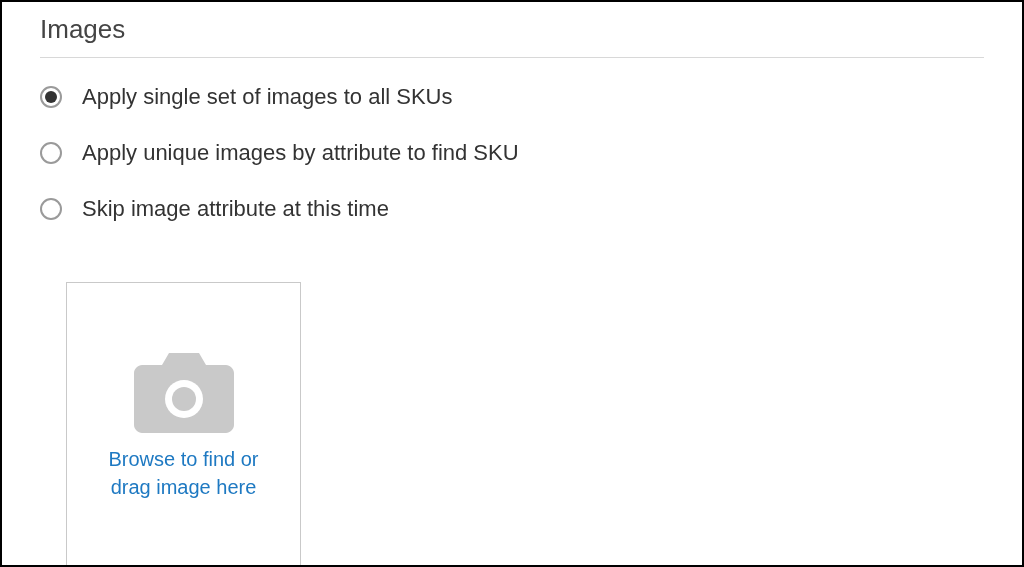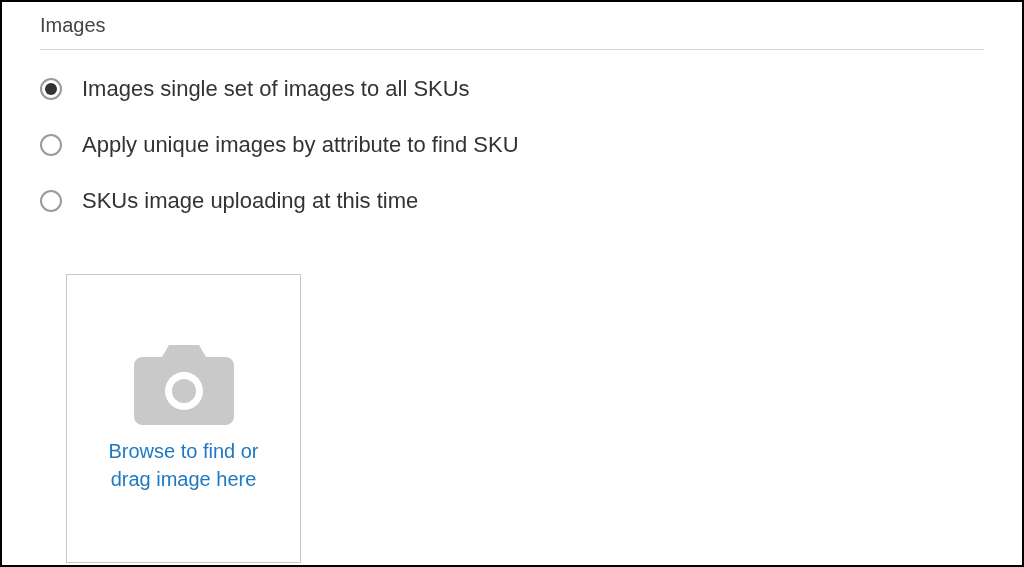--- a/index.html
+++ b/index.html
@@ -12,21 +12,21 @@
       background: #ffffff;
       width: 1024px;
       height: 567px;
       border: 2px solid #000000;
       padding: 0;
     }
     .container {
       padding: 12px 38px 20px 38px;
     }
     .section-title {
-      font-size: 20px;
+      font-size: 26px;
       font-weight: 400;
       color: #444444;
       margin-bottom: 12px;
     }
     .divider {
       border: none;
       border-top: 1px solid #d8d8d8;
       margin-bottom: 26px;
     }
     .radio-group {
@@ -90,31 +90,31 @@
 </head>
 <body>
 
 <div class="container">
   <h2 class="section-title">Images</h2>
   <hr class="divider">
 
   <div class="radio-group">
     <div class="radio-option">
       <span class="radio-circle selected"></span>
-      <span class="radio-label">Images single set of images to all SKUs</span>
+      <span class="radio-label">Apply single set of images to all SKUs</span>
     </div>
 
     <div class="radio-option">
       <span class="radio-circle"></span>
       <span class="radio-label">Apply unique images by attribute to find SKU</span>
     </div>
 
     <div class="radio-option">
       <span class="radio-circle"></span>
-      <span class="radio-label">SKUs image uploading at this time</span>
+      <span class="radio-label">Skip image attribute at this time</span>
     </div>
   </div>
 
   <div class="upload-box">
     <svg class="camera-icon" width="100" height="80" viewBox="0 0 100 80">
       <path d="M 35 0 L 65 0 L 72 12 L 92 12 C 96 12 100 16 100 20 L 100 72 C 100 76 96 80 92 80 L 8 80 C 4 80 0 76 0 72 L 0 20 C 0 16 4 12 8 12 L 28 12 Z" fill="#c9c9c9"></path>
       <circle cx="50" cy="46" r="19" fill="#ffffff"></circle>
       <circle cx="50" cy="46" r="12" fill="#c9c9c9"></circle>
     </svg>
     <div class="upload-text">Browse to find or drag image here</div>

